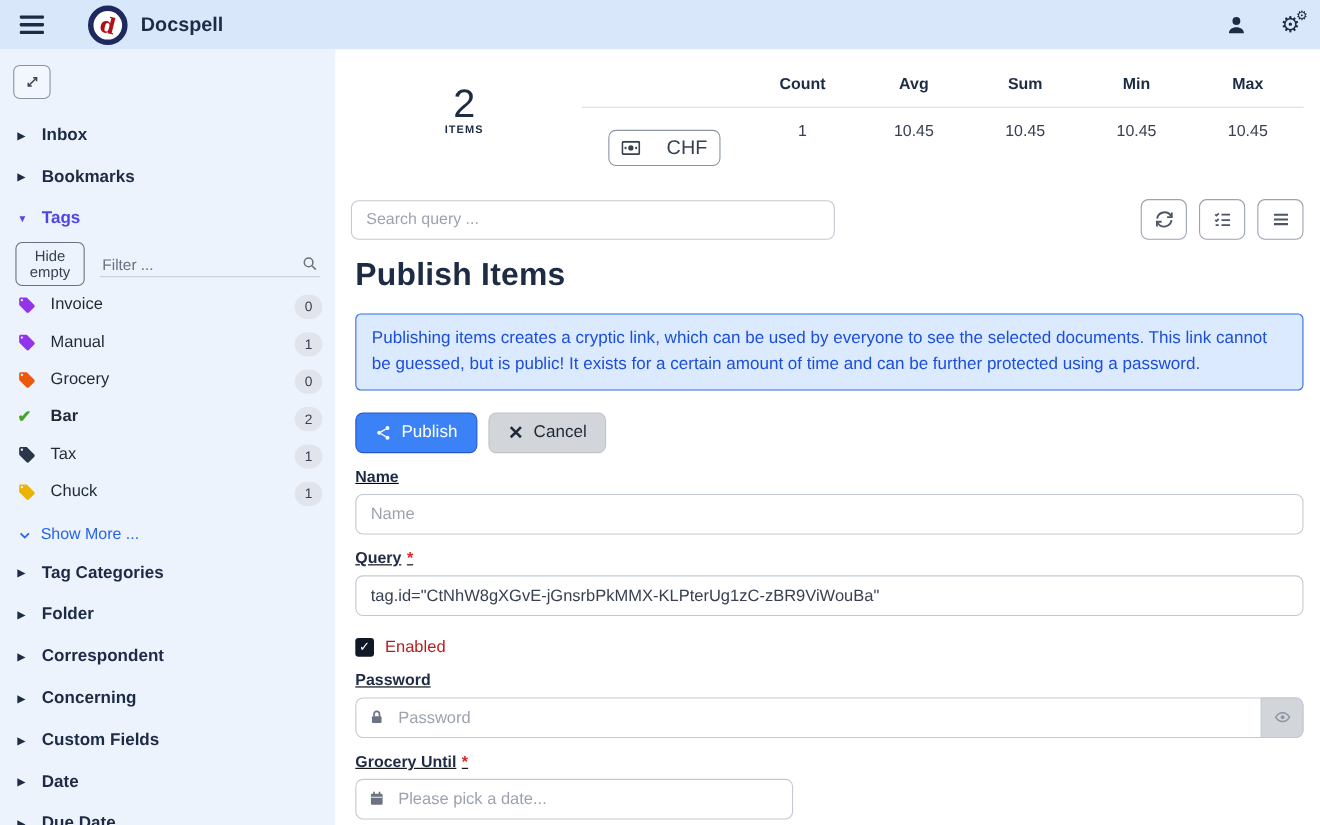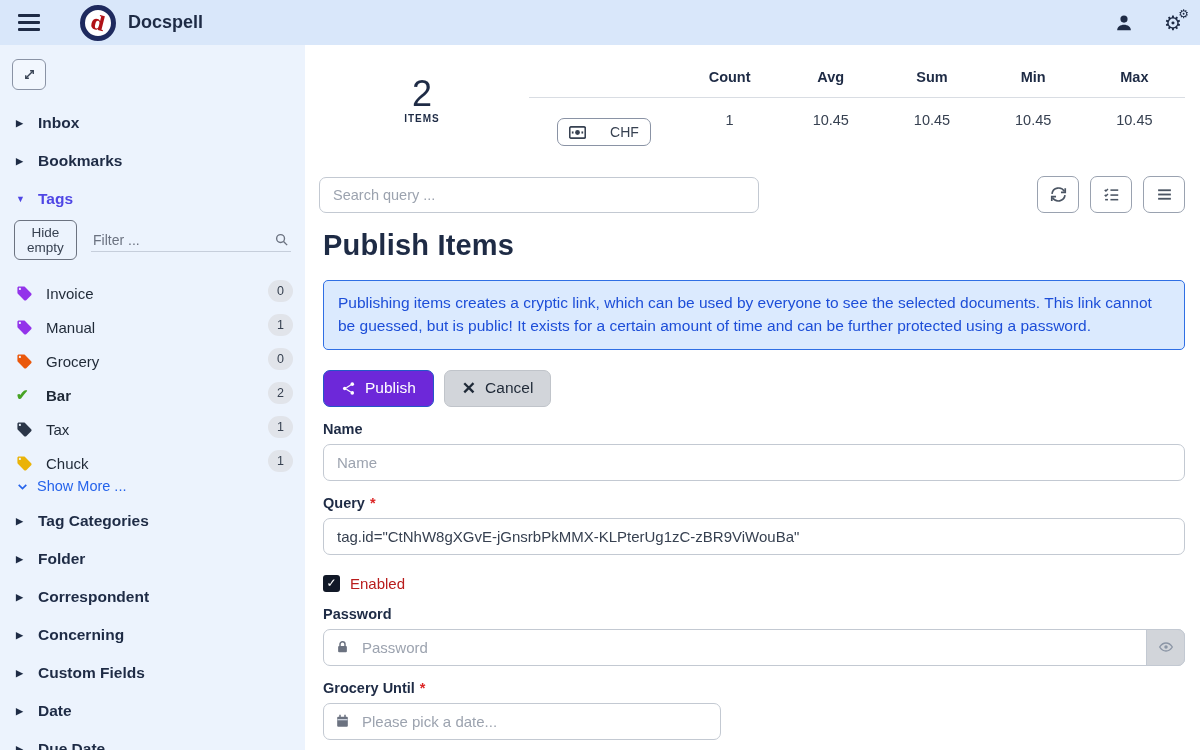--- a/index.html
+++ b/index.html
@@ -26,56 +26,56 @@
   .expand-btn { margin:6px 0 14px 12px; width:34px; height:31px; border:1px solid #8a93a5; border-radius:6px; background:#f2f7fe; display:flex; align-items:center; justify-content:center; color:#394455; cursor:pointer; }
   .side-item { display:flex; align-items:center; height:38px; padding-left:16px; color:#1e2b45; font-weight:bold; font-size:15.5px; cursor:pointer; }
   .side-item .caret { font-size:9px; width:22px; color:#1e2b45; }
   .side-item.active { color:#4f46e5; }
   .side-item.active .caret { color:#4f46e5; }
   .tags-tools { display:flex; align-items:center; padding:2px 14px 8px 14px; gap:14px; }
   .hide-empty { border:1px solid #6b7280; background:transparent; border-radius:6px; padding:4px 9px; font-size:13.5px; color:#374151; cursor:pointer; }
   .filter-wrap { flex:1; display:flex; align-items:center; border-bottom:1px solid #c6cedb; padding:3px 2px; }
   .filter-input { flex:1; border:none; background:transparent; outline:none; font-size:14px; color:#374151; }
   .filter-input::placeholder { color:#6b7280; }
-  .tag-row { display:flex; align-items:flex-end; height:34px; padding:0 12px 0 16px; cursor:pointer; }
+  .tag-row { display:flex; align-items:flex-start; height:34px; padding:0 12px 0 16px; cursor:pointer; }
   .tag-row .t-icon { width:18px; height:18px; margin-right:12px; display:flex; align-items:center; }
   .tag-row .t-label { flex:1; font-size:15px; color:#1f2937; }
   .tag-row .t-label.selected { font-weight:bold; }
   .check-glyph { font-size:15px; font-weight:bold; }
   .count-pill { background:#e1e4ea; border-radius:999px; min-width:25px; height:22px; display:flex; align-items:center; justify-content:center; font-size:12.5px; color:#374151; padding:0 7px; }
   .show-more { display:flex; align-items:center; gap:8px; color:#2563eb; font-size:14.5px; padding:6px 0 8px 16px; cursor:pointer; }
 
   
   .stats-row { display:flex; align-items:flex-start; margin-top:2px; }
   .item-count { width:90px; margin-left:58px; text-align:center; margin-top:14px; }
   .item-count .num { font-size:36px; color:#1e2b45; line-height:1.05; }
   .item-count .lbl { font-size:10px; font-weight:bold; color:#1e2b45; letter-spacing:1px; }
   .stats-table { flex:1; margin-left:62px; display:grid; grid-template-columns:150px repeat(5,1fr); }
   .stats-table .hcell { font-weight:bold; font-size:14.5px; color:#1e2b45; text-align:center; padding:8px 0 12px; border-bottom:1px solid #d9dde3; }
   .stats-table .vcell { font-size:14.5px; color:#374151; text-align:center; padding:14px 0; }
-  .chf-badge { display:inline-flex; align-items:center; gap:24px; border:1px solid #8a93a5; border-radius:7px; padding:5px 11px; font-size:14px; color:#374151; margin-top:6px; }
+  .chf-badge { display:inline-flex; align-items:center; gap:24px; border:1px solid #8a93a5; border-radius:7px; padding:5px 11px; font-size:18px; color:#374151; margin-top:6px; }
   .chf-badge svg { color:#374151; }
 
   
   .search-row { display:flex; align-items:center; margin-top:16px; }
   .search-input { width:440px; height:36px; border:1px solid #c3c9d2; border-radius:7px; padding:0 13px; font-size:14.5px; color:#374151; outline:none; }
   .search-input::placeholder { color:#9ca3af; }
   .icon-btns { margin-left:auto; display:flex; gap:11px; }
   .icon-btn { width:42px; height:37px; background:#fff; border:1px solid #9aa2b0; border-radius:7px; display:flex; align-items:center; justify-content:center; color:#4b5563; cursor:pointer; }
 
   
   .page-title { font-size:29px; font-weight:800; color:#1e2b45; margin:16px 0 18px 4px; letter-spacing:0.2px; }
   .info-box { background:#dbeafe; border:1px solid #2f6fe4; border-radius:5px; padding:11px 14px; color:#1d4ed8; font-size:15.5px; line-height:1.48; margin-left:4px; }
   .action-row { display:flex; gap:10px; margin:20px 0 6px 4px; }
   .btn { display:inline-flex; align-items:center; gap:9px; height:37px; padding:0 17px; border-radius:7px; font-size:15.5px; border:1px solid transparent; cursor:pointer; }
-  .btn-primary { background:#6d28d9; color:#fff; border-color:#2456c8; }
+  .btn-primary { background:#3b82f6; color:#fff; border-color:#2456c8; }
   .btn-secondary { background:#d2d5da; color:#1f2937; border-color:#c0c4ca; }
   .btn-secondary .x { font-size:17px; font-weight:bold; }
 
-  .form-group { margin:14px 0 0 4px; }
+  .form-group { margin:14px 0 0 4px;text-decoration:underline; }
   .form-label { font-size:14.5px; font-weight:bold; color:#1e2b45; margin-bottom:7px; display:flex; gap:5px; }
   .req { color:#dc2626; font-weight:bold; }
   .text-input { width:100%; height:37px; border:1px solid #c3c9d2; border-radius:7px; padding:0 13px; font-size:15px; color:#374151; outline:none; }
   .text-input::placeholder { color:#9ca3af; }
   .input-wrap { position:relative; }
   .input-wrap .lead-icon { position:absolute; left:12px; top:50%; transform:translateY(-50%); color:#6b7280; display:flex; }
   .input-wrap .text-input.with-icon { padding-left:38px; }
   .pw-wrap .text-input { padding-right:48px; }
   .eye-btn { position:absolute; right:0; top:0; width:39px; height:37px; background:#d2d5da; border:1px solid #c3c9d2; border-radius:0 7px 7px 0; display:flex; align-items:center; justify-content:center; color:#8b95a5; cursor:pointer; }
   .check-row { display:flex; align-items:center; gap:10px; margin:20px 0 6px 4px; }

